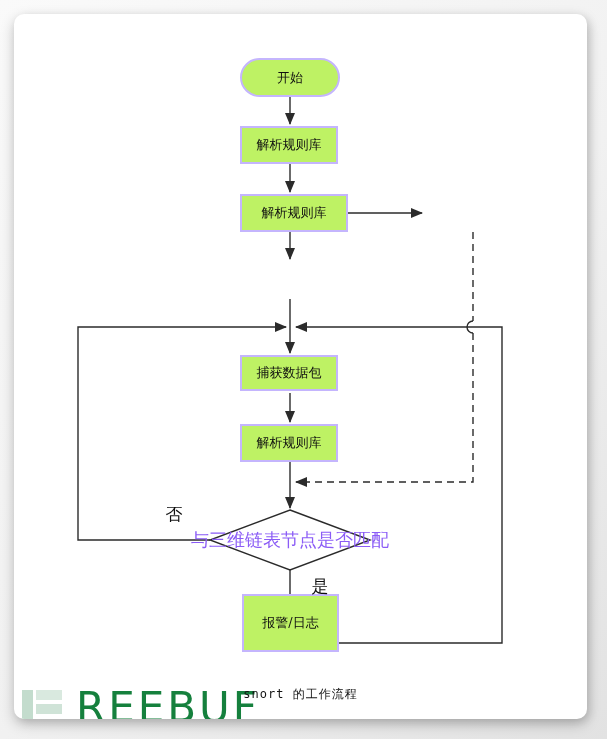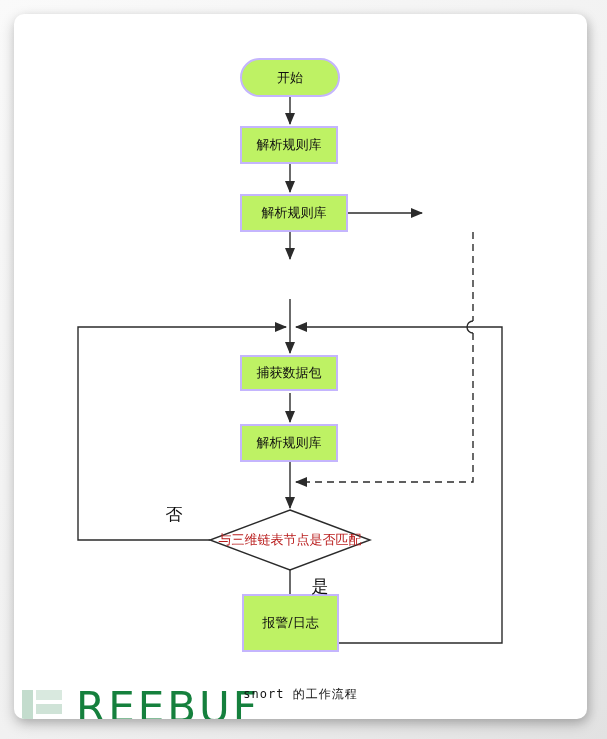--- a/index.html
+++ b/index.html
@@ -18,21 +18,21 @@
     position:absolute;border:2px solid #c4b5fd;background:#bef264;
     display:flex;align-items:center;justify-content:center;
     font-size:13px;color:#101010;white-space:nowrap;
     font-family:"DejaVu Serif","Liberation Serif",serif;
     box-sizing:border-box;z-index:2;
   }
   .terminator{border-radius:20px;}
   .decision-label{
     position:absolute;border:none;background:transparent;
     display:flex;align-items:center;justify-content:center;
-    font-size:13px;color:#b91c1c;white-space:nowrap;
+    font-size:18px;color:#8b5cf6;white-space:nowrap;
     font-family:"DejaVu Serif","Liberation Serif",serif;z-index:3;
   }
   .edge-label{
     position:absolute;font-size:17px;color:#101010;text-align:center;
     font-family:"DejaVu Serif","Liberation Serif",serif;z-index:3;
   }
   .caption{
     position:absolute;left:0;right:0;top:672px;text-align:center;
     font-size:12px;color:#141414;letter-spacing:1px;
     font-family:"DejaVu Sans Mono","DejaVu Serif",serif;z-index:3;

